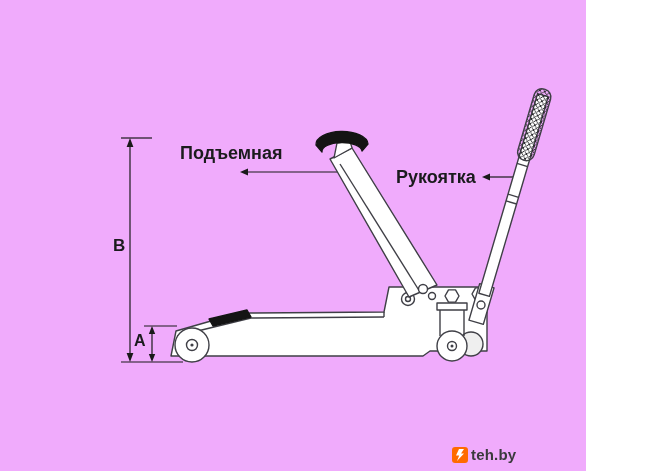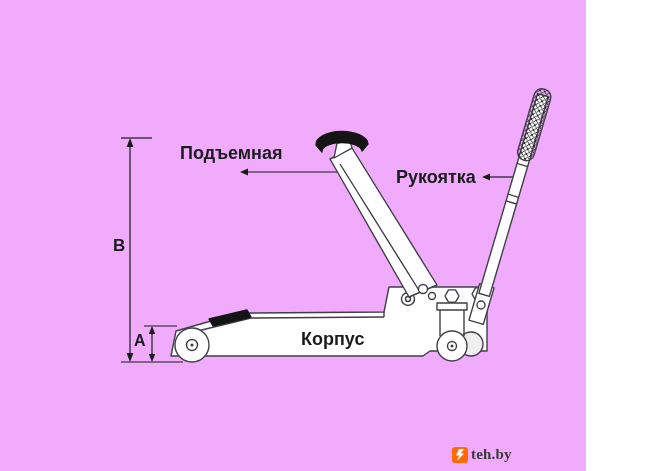--- a/index.html
+++ b/index.html
@@ -9,21 +9,21 @@
   }
   .art{position:absolute;left:0;top:0;}
   .label{
     position:absolute;color:#1b1b1d;font-weight:600;font-size:18px;
     line-height:22px;white-space:nowrap;
   }
   .dim-letter{
     position:absolute;color:#1b1b1d;font-weight:600;font-size:17px;
   }
   .logo{
-    position:absolute;left:452px;top:446px;display:flex;align-items:center;gap:3px;font-family:Liberation Serif, serif;
+    position:absolute;left:452px;top:446px;display:flex;align-items:center;gap:3px;
   }
   .logo-icon{
     width:16px;height:16px;background:#ff6b00;border-radius:3px;
     display:flex;align-items:center;justify-content:center;flex:0 0 auto;
   }
   .logo-text{font-size:15px;font-weight:700;color:#3a3a3c;letter-spacing:.2px;}
 </style>
 </head>
 <body>
 
@@ -110,21 +110,20 @@
       <circle cx="452" cy="346" r="1.5" fill="#3f3f46" stroke="none"></circle>
     </g>
   </svg>
 
   <div class="label" style="left:180px;top:142px;">
     <div>Подъемная</div>
   </div>
 
   <div class="label" style="left:396px;top:166px;">Рукоятка</div>
 
-  <div class="label" style="left:301px;top:328px;">Корпус</div>
 
   <div class="dim-letter" style="left:113px;top:236px;">В</div>
 
   <div class="dim-letter" style="left:134px;top:332px;font-size:16px;">А</div>
 
   <div class="logo">
     <span class="logo-icon">
       <svg width="10" height="12" viewBox="0 0 10 12">
         <polygon points="4,0 9,0 6,4.5 9,4.5 2,12 4.2,6.5 1,6.5" fill="#ffffff"></polygon>
       </svg>

